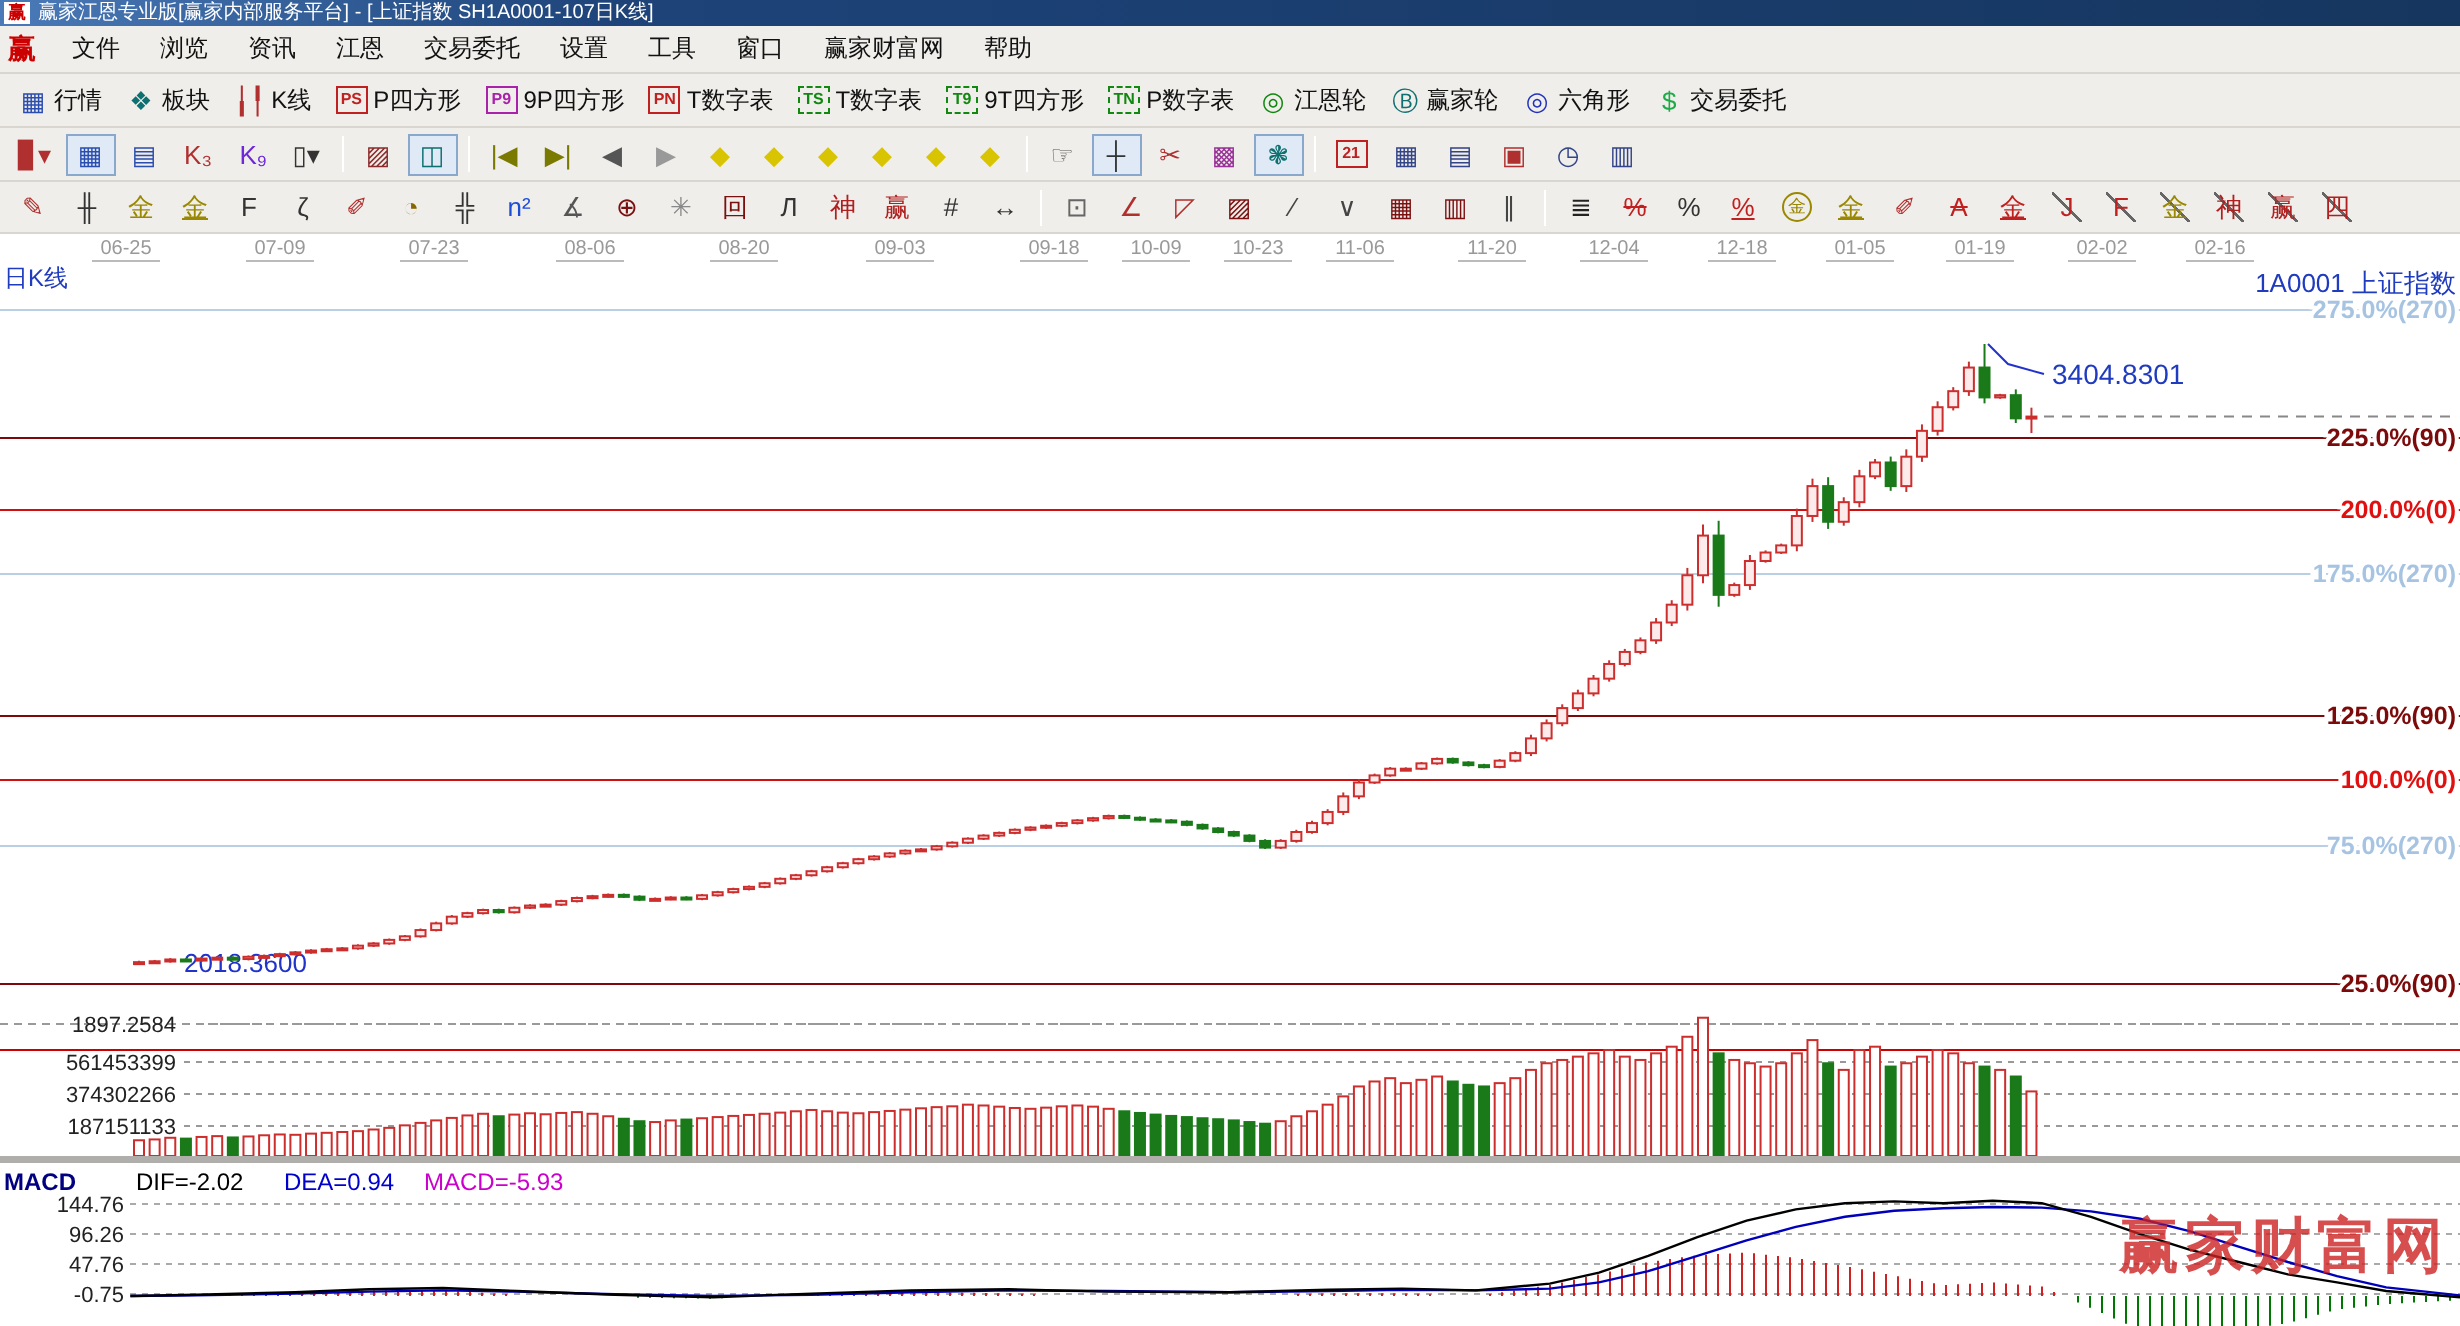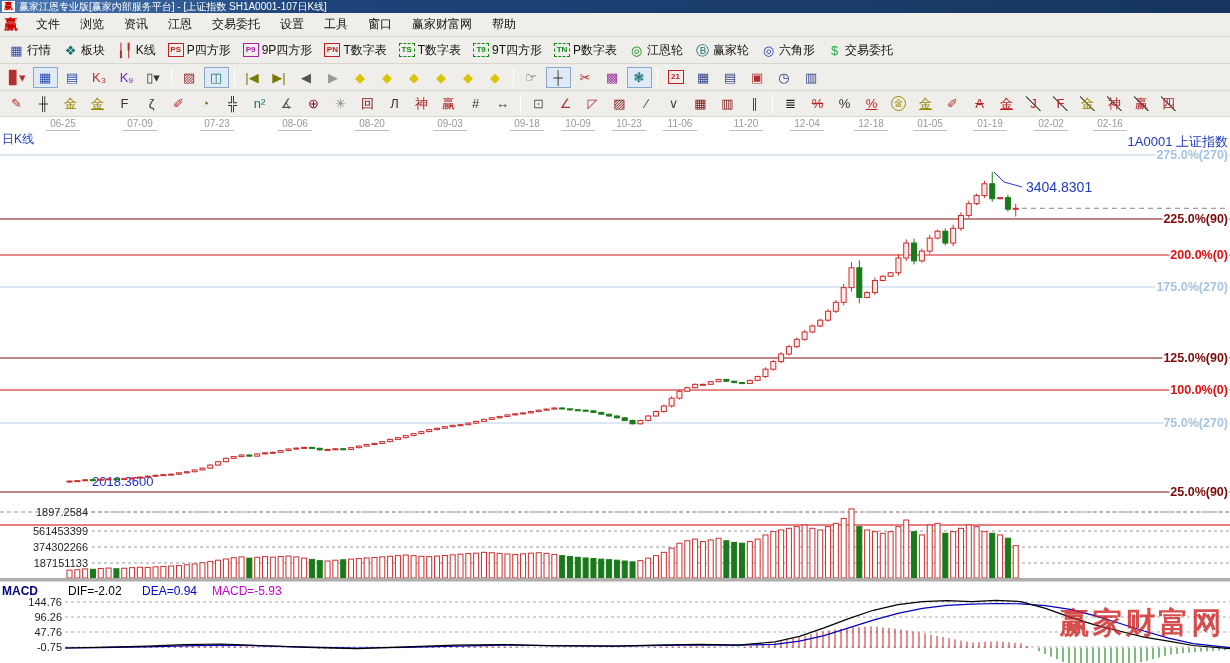--- a/index.html
+++ b/index.html
@@ -221,21 +221,21 @@
       <span class="tbtn">
         <span class="ig" style="color: rgb(176, 48, 48);">✐</span>
       </span>
       <span class="tbtn">
         <span class="ig" style="color: rgb(136, 102, 0);">◔</span>
       </span>
       <span class="tbtn">
         <span class="ig" style="color: rgb(51, 51, 51);">╬</span>
       </span>
       <span class="tbtn">
-        <span class="ig" style="color: #0f766e;">n²</span>
+        <span class="ig" style="color: #1d4ed8;">n²</span>
       </span>
       <span class="tbtn">
         <span class="ig" style="color: rgb(85, 85, 85);">∡</span>
       </span>
       <span class="tbtn">
         <span class="ig" style="color: rgb(122, 16, 16);">⊕</span>
       </span>
       <span class="tbtn">
         <span class="ig" style="color: rgb(136, 136, 136);">✳</span>
       </span>

